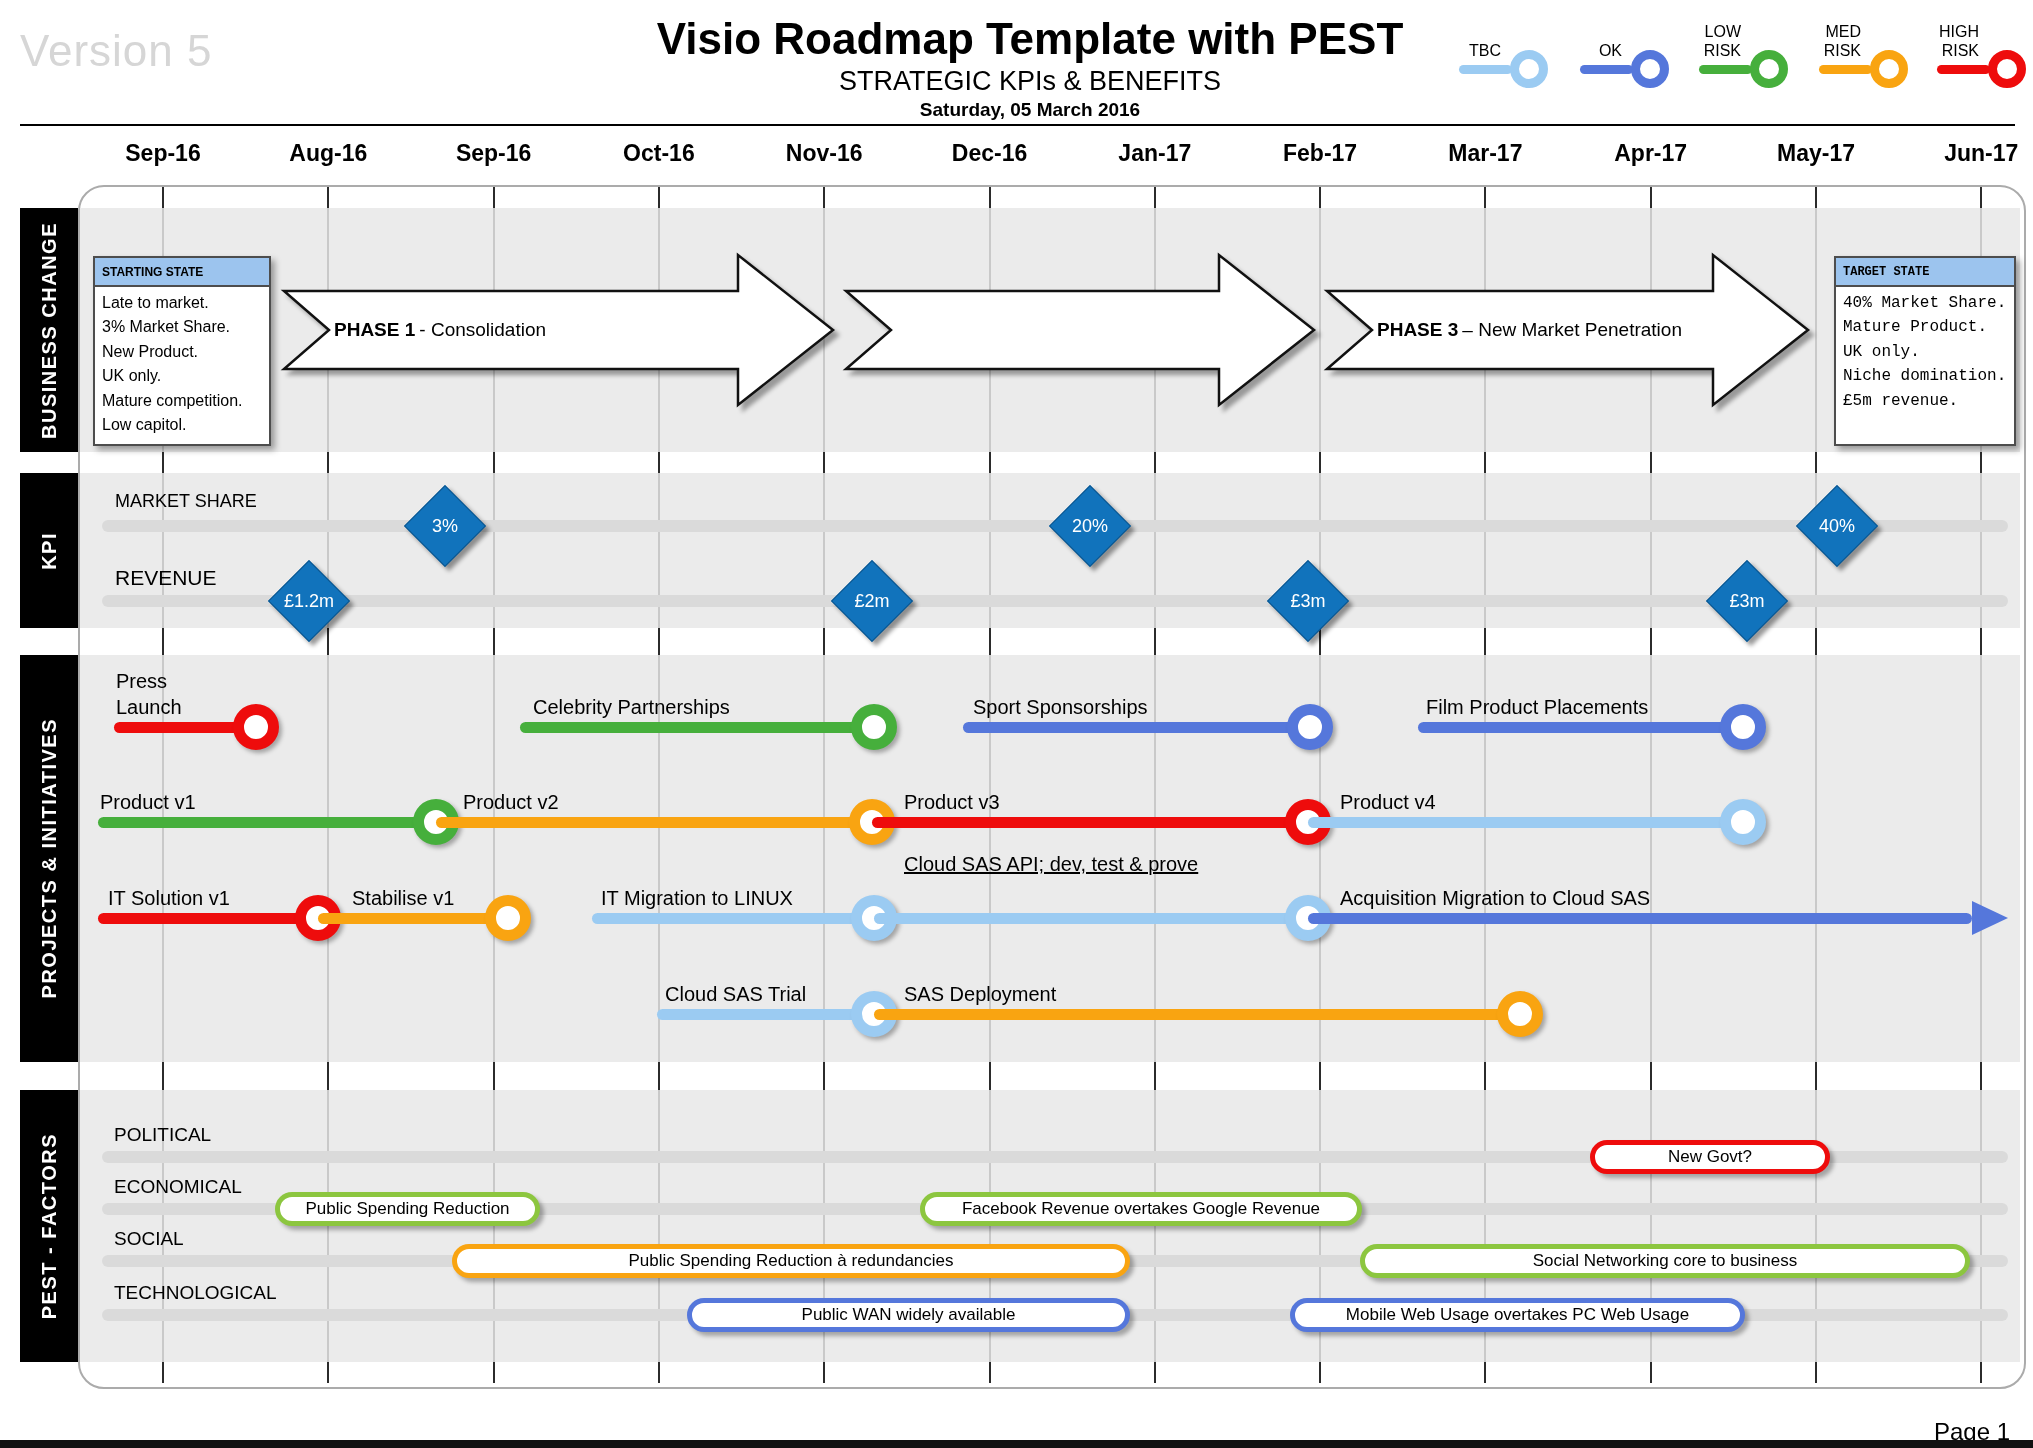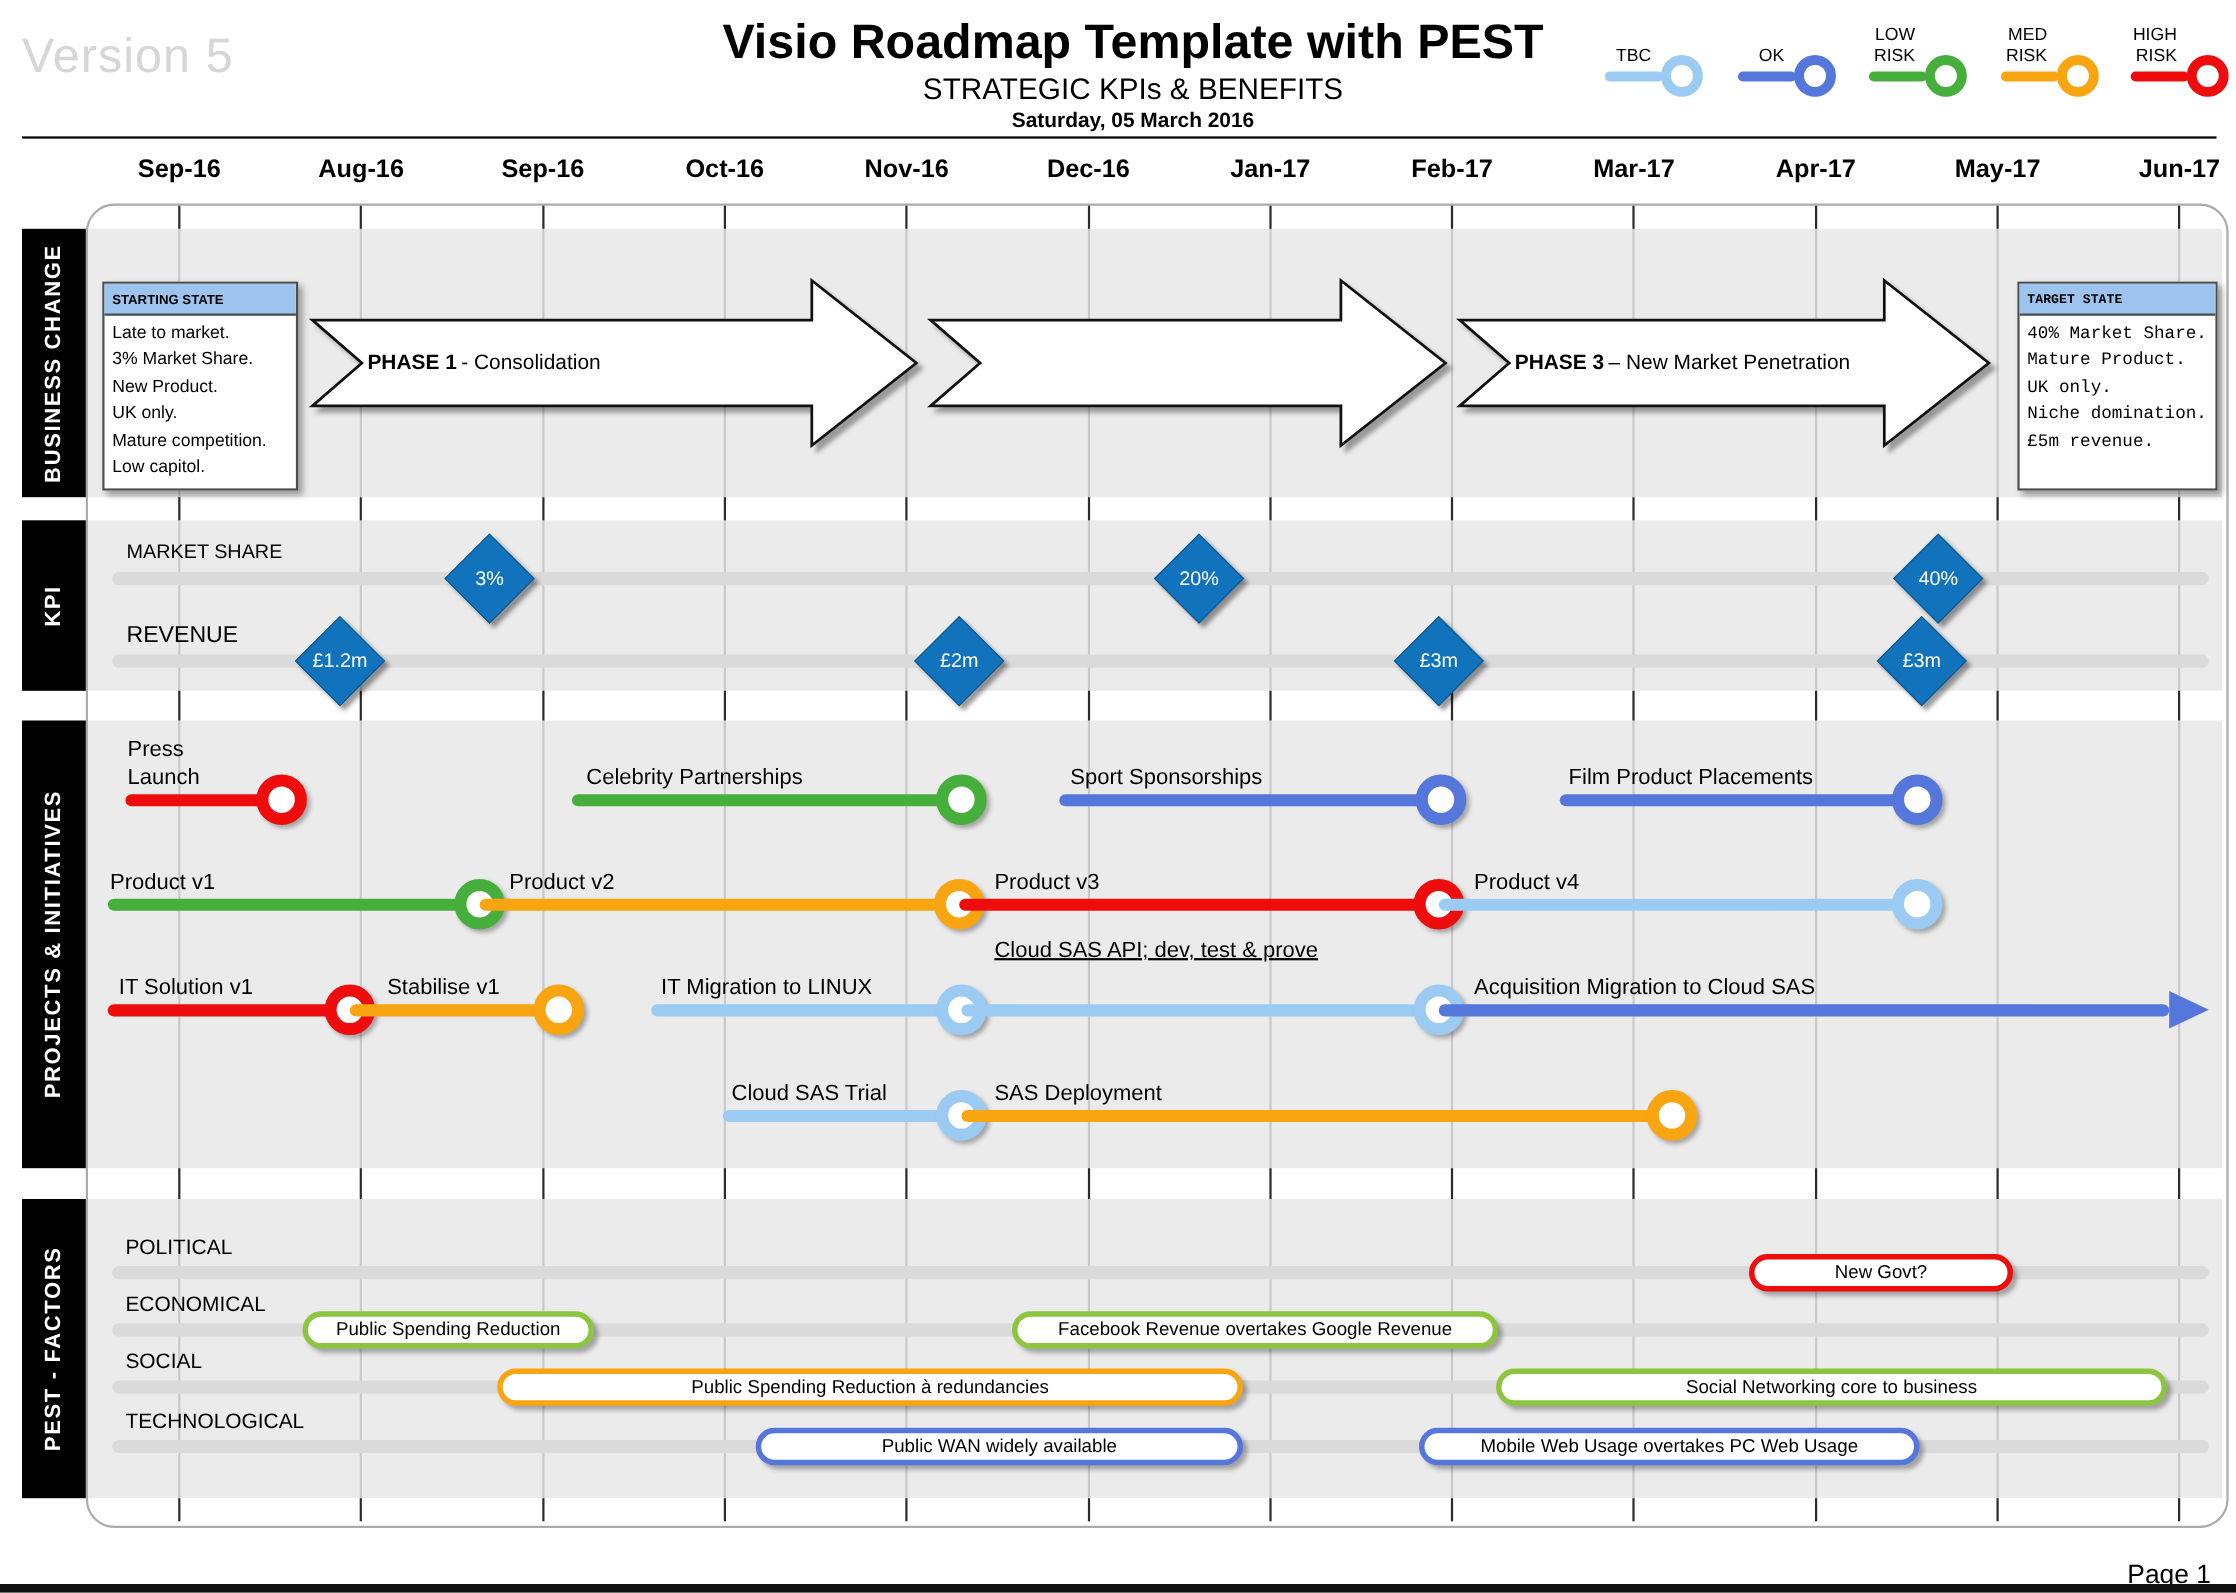--- a/index.html
+++ b/index.html
@@ -227,21 +227,21 @@
     <div class="abs" style="left: 115px; top: 491px; font-size: 18px;">MARKET SHARE</div>
     <div class="abs track" style="left: 102px; top: 520px; width: 1906px;"></div>
     <div class="abs dwrap" style="left: 405px; top: 486px;">
       <div class="dsq"></div>
       <div class="dtxt">3%</div>
     </div>
     <div class="abs dwrap" style="left: 1050px; top: 486px;">
       <div class="dsq"></div>
       <div class="dtxt">20%</div>
     </div>
-    <div class="abs dwrap" style="left: 1722px; top: 486px;">
+    <div class="abs dwrap" style="left: 1797px; top: 486px;">
       <div class="dsq"></div>
       <div class="dtxt">40%</div>
     </div>
     <div class="abs" style="left: 115px; top: 566px; font-size: 21px;">REVENUE</div>
     <div class="abs track" style="left: 102px; top: 595px; width: 1906px;"></div>
     <div class="abs dwrap" style="left: 269px; top: 561px;">
       <div class="dsq"></div>
       <div class="dtxt">£1.2m</div>
     </div>
     <div class="abs dwrap" style="left: 832px; top: 561px;">

